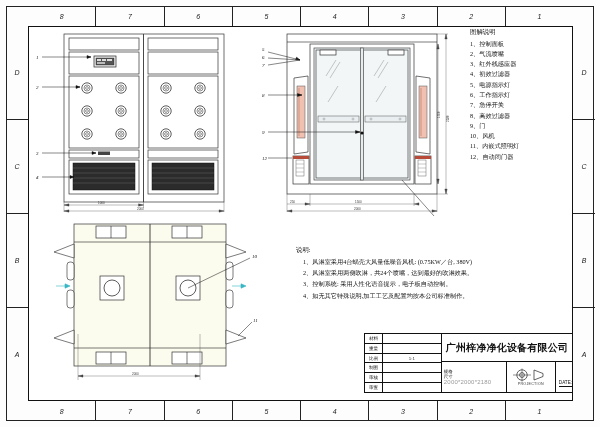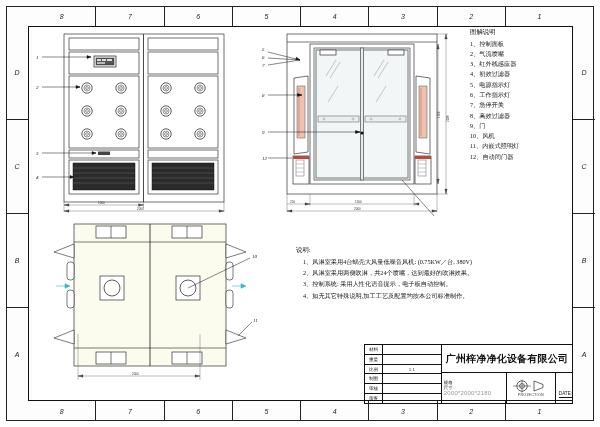--- a/index.html
+++ b/index.html
@@ -48,21 +48,21 @@
   .legend .ttl{font-size:6.4px;color:#111;margin-bottom:3.5px;font-family:"Liberation Serif",serif;}
   .legend .item{font-size:6.2px;color:#111;line-height:1;margin-bottom:4.1px;font-family:"Liberation Serif",serif;}
 
   
   .notes{position:absolute;left:296px;top:246px;width:262px;}
   .notes .ntitle{font-size:6.4px;color:#111;margin-bottom:4px;font-family:"Liberation Serif",serif;}
   .notes .nitem{font-size:6.2px;color:#111;line-height:1;margin-bottom:5px;padding-left:7px;
                 font-family:"Liberation Serif",serif;white-space:nowrap;}
 
   
-  .tblock{position:absolute;left:364px;top:344px;width:209px;height:60px;border:1px solid #111;box-sizing:border-box;display:flex;}
+  .tblock{position:absolute;left:364px;top:333px;width:209px;height:60px;border:1px solid #111;box-sizing:border-box;display:flex;}
   .tb-left{width:76px;display:flex;flex-direction:column;border-right:1px solid #111;}
   .tb-row{flex:1;display:flex;border-bottom:1px solid #111;}
   .tb-row:last-child{border-bottom:none;}
   .tb-key{width:17px;border-right:1px solid #111;font-size:4.6px;display:flex;align-items:center;justify-content:center;color:#111;}
   .tb-val{flex:1;font-size:4.4px;display:flex;align-items:center;justify-content:center;color:#333;}
   .tb-right{flex:1;display:flex;flex-direction:column;}
   .tb-company{height:27px;display:flex;align-items:center;justify-content:center;
                font-size:10px;font-weight:bold;color:#111;border-bottom:1px solid #111;letter-spacing:.2px;}
   .tb-bottom{flex:1;display:flex;}
   .tb-spec{width:62px;border-right:1px solid #111;display:flex;flex-direction:column;justify-content:center;padding-left:2px;}

